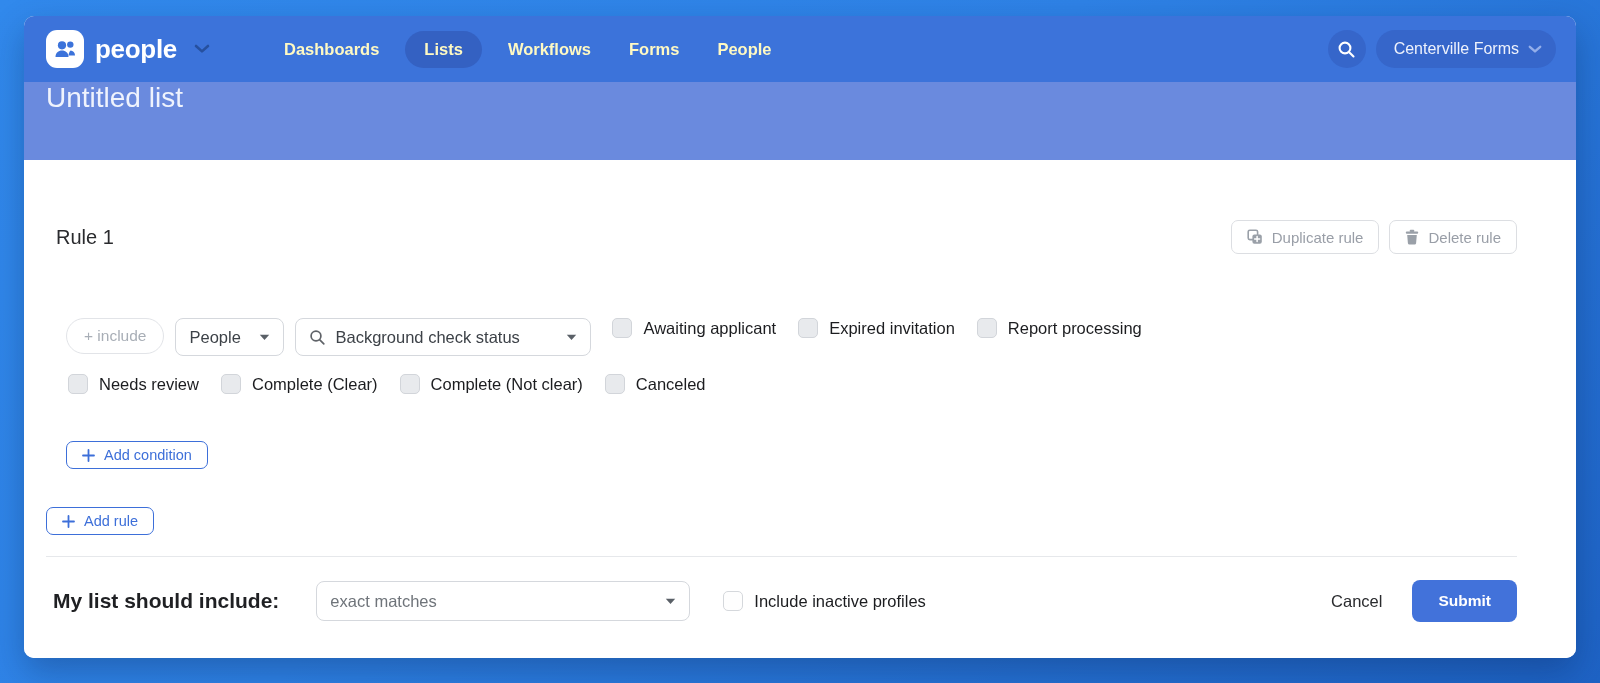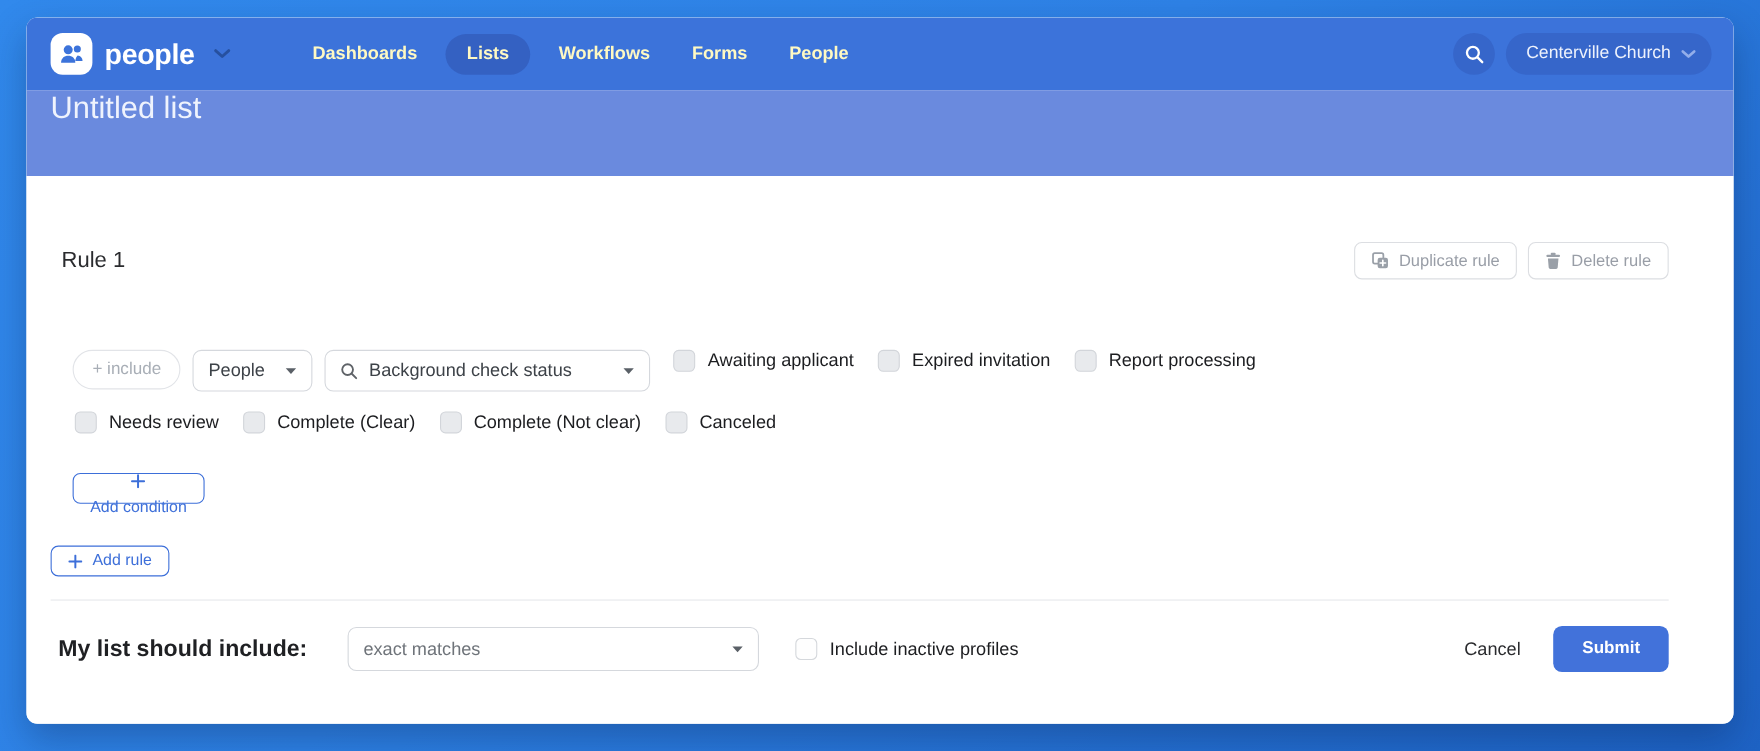--- a/index.html
+++ b/index.html
@@ -83,21 +83,21 @@
     width:20px; height:20px; border-radius:5px; background:#e8eaed;
     border:1px solid #d2d5da; flex:0 0 20px;
   }
   .cb.white { background:#fefefe; border-color:#d5d8dc; }
   .cb-label { margin-left:11px; font-size:16.5px; color:#1c1d20; white-space:nowrap; }
   .blue-btn {
     display:inline-flex; align-items:center; gap:9px; height:28px;
     background:#fff; border:1px solid #3d6fd9; border-radius:7px;
     color:#3d6fd9; font-size:14.5px; padding:0 15px; cursor:pointer; align-self:flex-start;
   }
-  .add-condition { margin:36px 0 0 42px;flex-direction:column; }
+  .add-condition { margin:47px 0 0 42px; }
   .add-rule { margin:38px 0 0 22px; }
   
   .list-footer {
     margin:21px 59px 0 22px; border-top:1px solid #e6e8eb;
     padding-top:23px; display:flex; align-items:center;
   }
   .footer-label { font-size:21px; font-weight:bold; color:#1f2023; margin-left:7px; }
   .sel-matches { margin-left:37px; width:374px; height:40px; color:#6f747a; }
   .footer-cb { margin-left:33px; }
   .cancel-btn {
@@ -142,21 +142,21 @@
     <div class="nav-right">
       <button class="search-btn">
         <span>
           <svg width="19" height="19" viewBox="0 0 19 19">
               <circle cx="8" cy="8" r="5.4" fill="none" stroke="#fff" stroke-width="2.1"></circle>
               <path d="M12.2 12.2l4.3 4.3" stroke="#fff" stroke-width="2.1" stroke-linecap="round"></path>
             </svg>
         </span>
       </button>
       <button class="account-pill">
-        <span>Centerville Church</span>
+        <span>Centerville Forms</span>
         <span>
           <svg width="14" height="9" viewBox="0 0 14 9">
               <path d="M1.8 1.8l5.2 4.6 5.2-4.6" fill="none" stroke="#93aeea" stroke-width="2.4" stroke-linecap="round" stroke-linejoin="round"></path>
             </svg>
         </span>
       </button>
     </div>
   </header>
 
   <div class="page-header">

